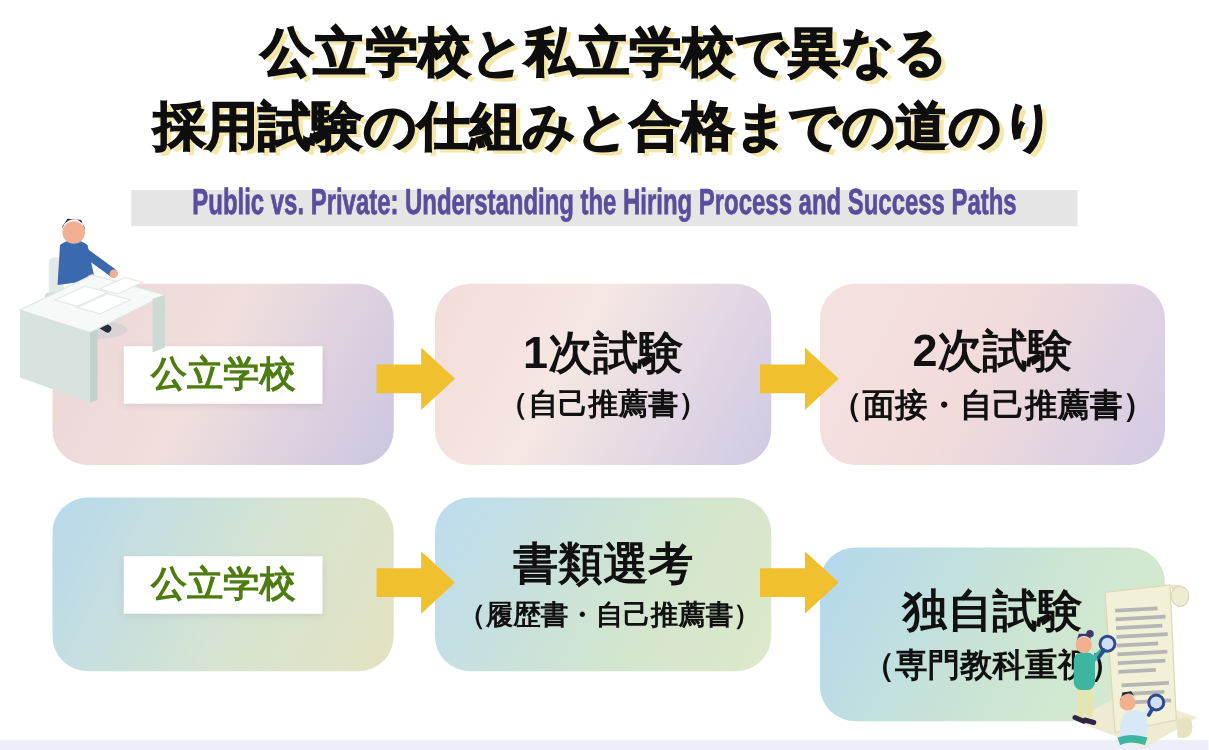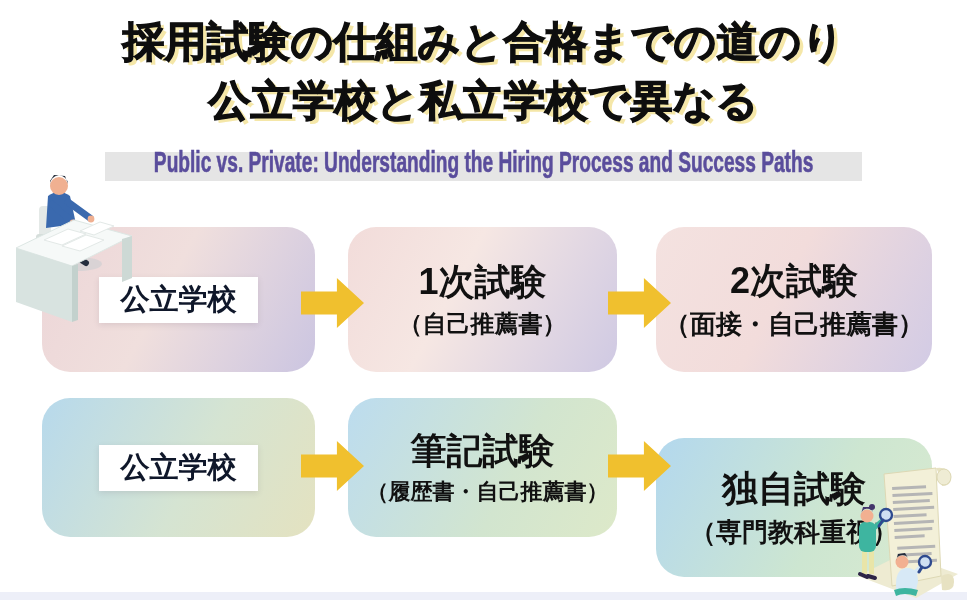--- a/index.html
+++ b/index.html
@@ -42,21 +42,21 @@
   .g-r1c1 { background:linear-gradient(118deg,#ecd5d7 0%,#f0dfdd 45%,#cbc5e1 100%); }
   .g-r1c2 { background:linear-gradient(118deg,#f2dcda 0%,#f6e7e3 40%,#cfc9e3 100%); }
   .g-r1c3 { background:linear-gradient(118deg,#f4e2e0 0%,#f2dcdb 45%,#d2cbe5 100%); }
   .g-r2c1 { background:linear-gradient(118deg,#b7d9ec 0%,#d5e4d2 55%,#e4e2c0 100%); }
   .g-r2c2 { background:linear-gradient(118deg,#bcdcef 0%,#d2e5cf 60%,#dde9c9 100%); }
   .g-r2c3 { background:linear-gradient(118deg,#b3d8ee 0%,#cde6d1 60%,#d9ead0 100%);margin-top:40px; }
 
   .white-label {
     background:#ffffff; width:159px; height:46px; display:flex;
     align-items:center; justify-content:center; font-size:29px; font-weight:bold;
-    color:#0f172a; box-shadow:0 2px 6px rgba(90,70,90,.14);
+    color:#4d7c0f; box-shadow:0 2px 6px rgba(90,70,90,.14);
   }
 
   .step-line1 { font-size:36px; font-weight:bold; color:#111111; line-height:1.1; }
   .step-line2 { font-size:26px; font-weight:bold; color:#111111; line-height:1.1; margin-top:9px; }
   .sz24 { font-size:24px; }
   .sz22 { font-size:22px;margin-left:10px; }
 
   
   .arrow {
     position:absolute; width:63px; height:50px; background:#f0c02e; z-index:2;
@@ -71,22 +71,22 @@
   .illus-desk   { position:absolute; left:10px;  top:172px; z-index:3; }
   .illus-scroll { position:absolute; left:850px; top:458px; z-index:3; }
   .bottom-strip { position:absolute; left:0; bottom:0; width:100%; height:8px; background:#edeff8; z-index:0; }
 </style>
 </head>
 <body>
 
 <div class="canvas">
 
   <div class="title">
+    <div>公立学校と私立学校で異なる</div>
     <div>採用試験の仕組みと合格までの道のり</div>
-    <div>公立学校と私立学校で異なる</div>
   </div>
 
   <div class="subtitle-bar">
     <span class="subtitle-text">Public vs. Private: Understanding the Hiring Process and Success Paths</span>
   </div>
 
   <div class="gbox r1 c1 g-r1c1">
     <div class="white-label">公立学校</div>
   </div>
   <div class="arrow a1r1"></div>
@@ -98,21 +98,21 @@
   <div class="gbox r1 c3 g-r1c3">
     <div class="step-line1">2次試験</div>
     <div class="step-line2">（面接・自己推薦書）</div>
   </div>
 
   <div class="gbox r2 c1 g-r2c1">
     <div class="white-label">公立学校</div>
   </div>
   <div class="arrow a1r2"></div>
   <div class="gbox r2 c2 g-r2c2">
-    <div class="step-line1">筆記試験</div>
+    <div class="step-line1">書類選考</div>
     <div class="step-line2 sz22">（履歴書・自己推薦書）</div>
   </div>
   <div class="arrow a2r2"></div>
   <div class="gbox r2 c3 g-r2c3">
     <div class="step-line1">独自試験</div>
     <div class="step-line2">（専門教科重視）</div>
   </div>
 
   <svg class="illus-desk" width="128" height="172" viewBox="0 0 128 172">
     <g>

